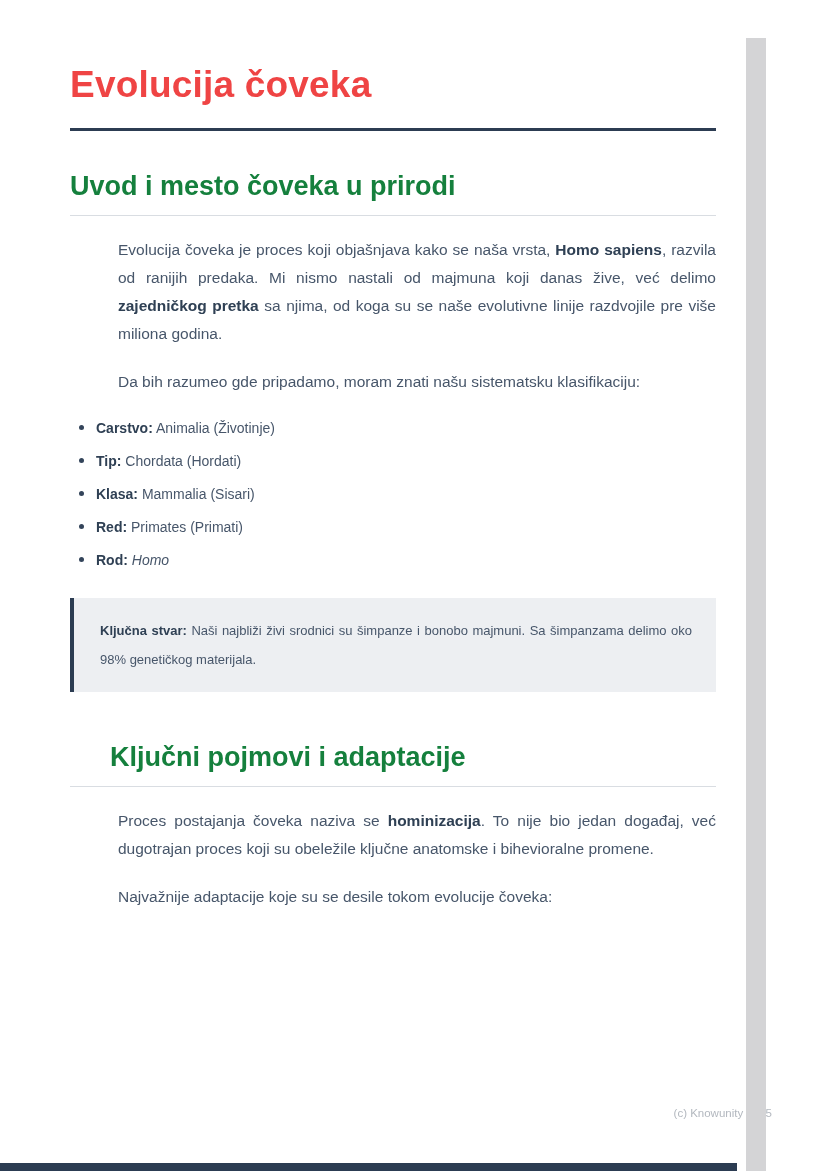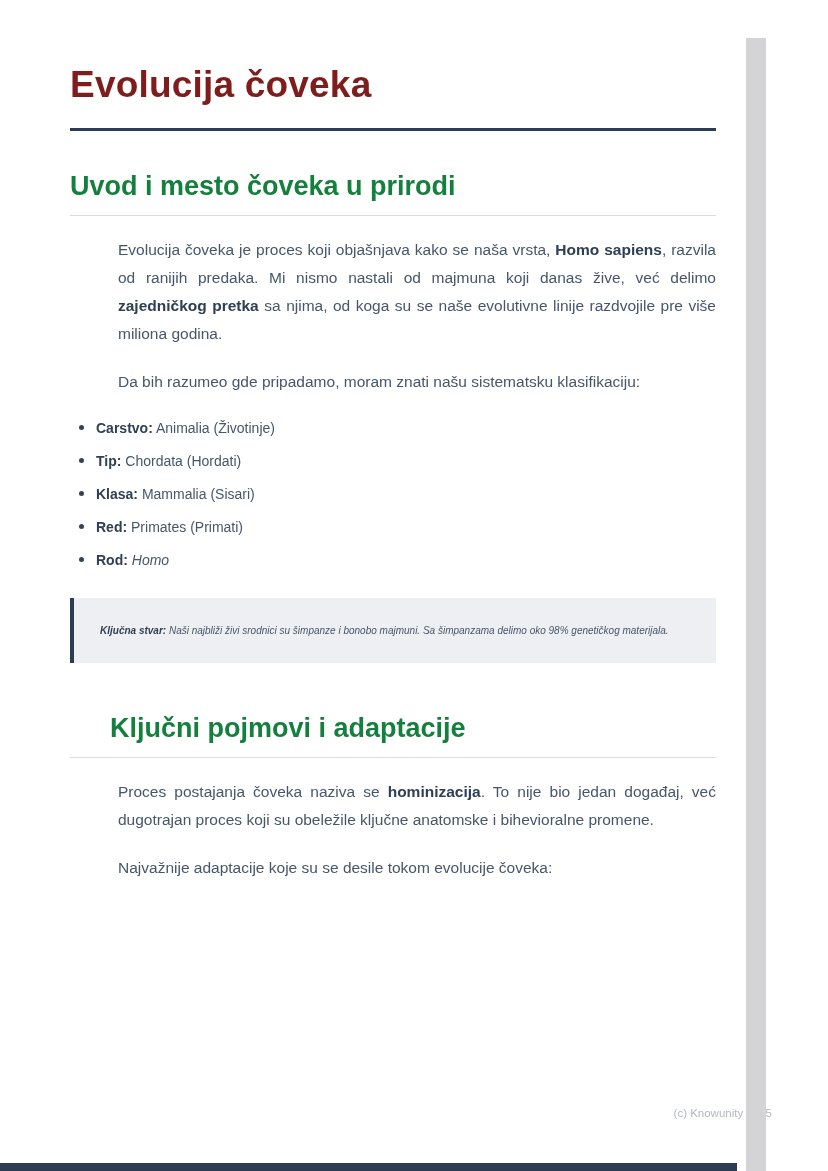--- a/index.html
+++ b/index.html
@@ -15,21 +15,21 @@
     position: absolute;
     left: 70px;
     top: 0;
     width: 646px;
   }
   h1 {
     margin-top: 64px;
     font-size: 37px;
     font-weight: 800;
     letter-spacing: 0.2px;
-    color: #7f1d1d;
+    color: #ef4444;
   }
   .title-rule {
     border: none;
     height: 3px;
     background: #2c3c52;
     margin-top: 22px;
   }
   h2 {
     font-size: 27px;
     font-weight: 800;
@@ -74,25 +74,24 @@
     border-radius: 50%;
     background: #33445a;
   }
   .callout {
     margin-top: 26px;
     background: #edeff2;
     border-left: 4px solid #2c3c52;
     padding: 18px 24px 18px 26px;
   }
   .callout p {
-    font-size: 10px;
+    font-size: 13px;
     line-height: 29px;
     text-align: justify;
     color: #47566a;
-    font-style: italic;
   }
   .footer-credit {
     position: absolute;
     right: 56px;
     bottom: 52px;
     font-size: 11.5px;
     color: #b3b8bf;
   }
   .side-strip {
     position: absolute;

